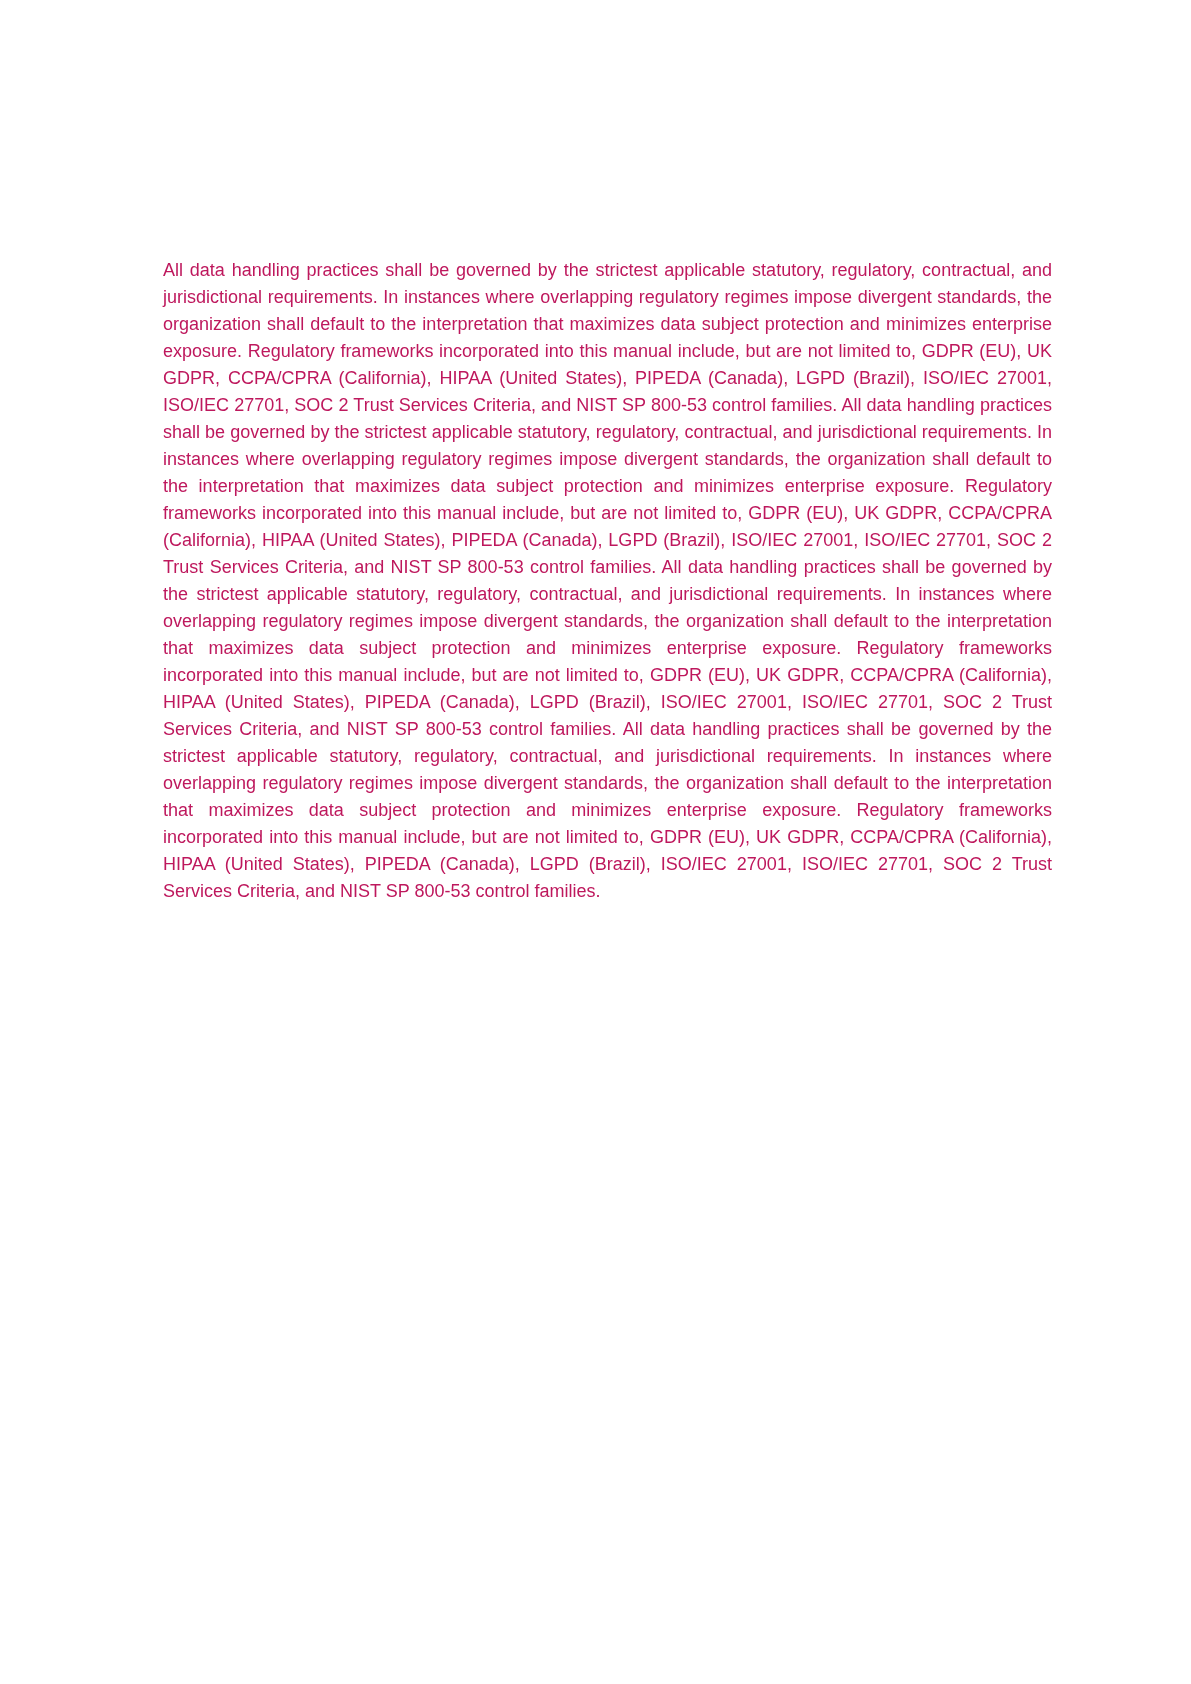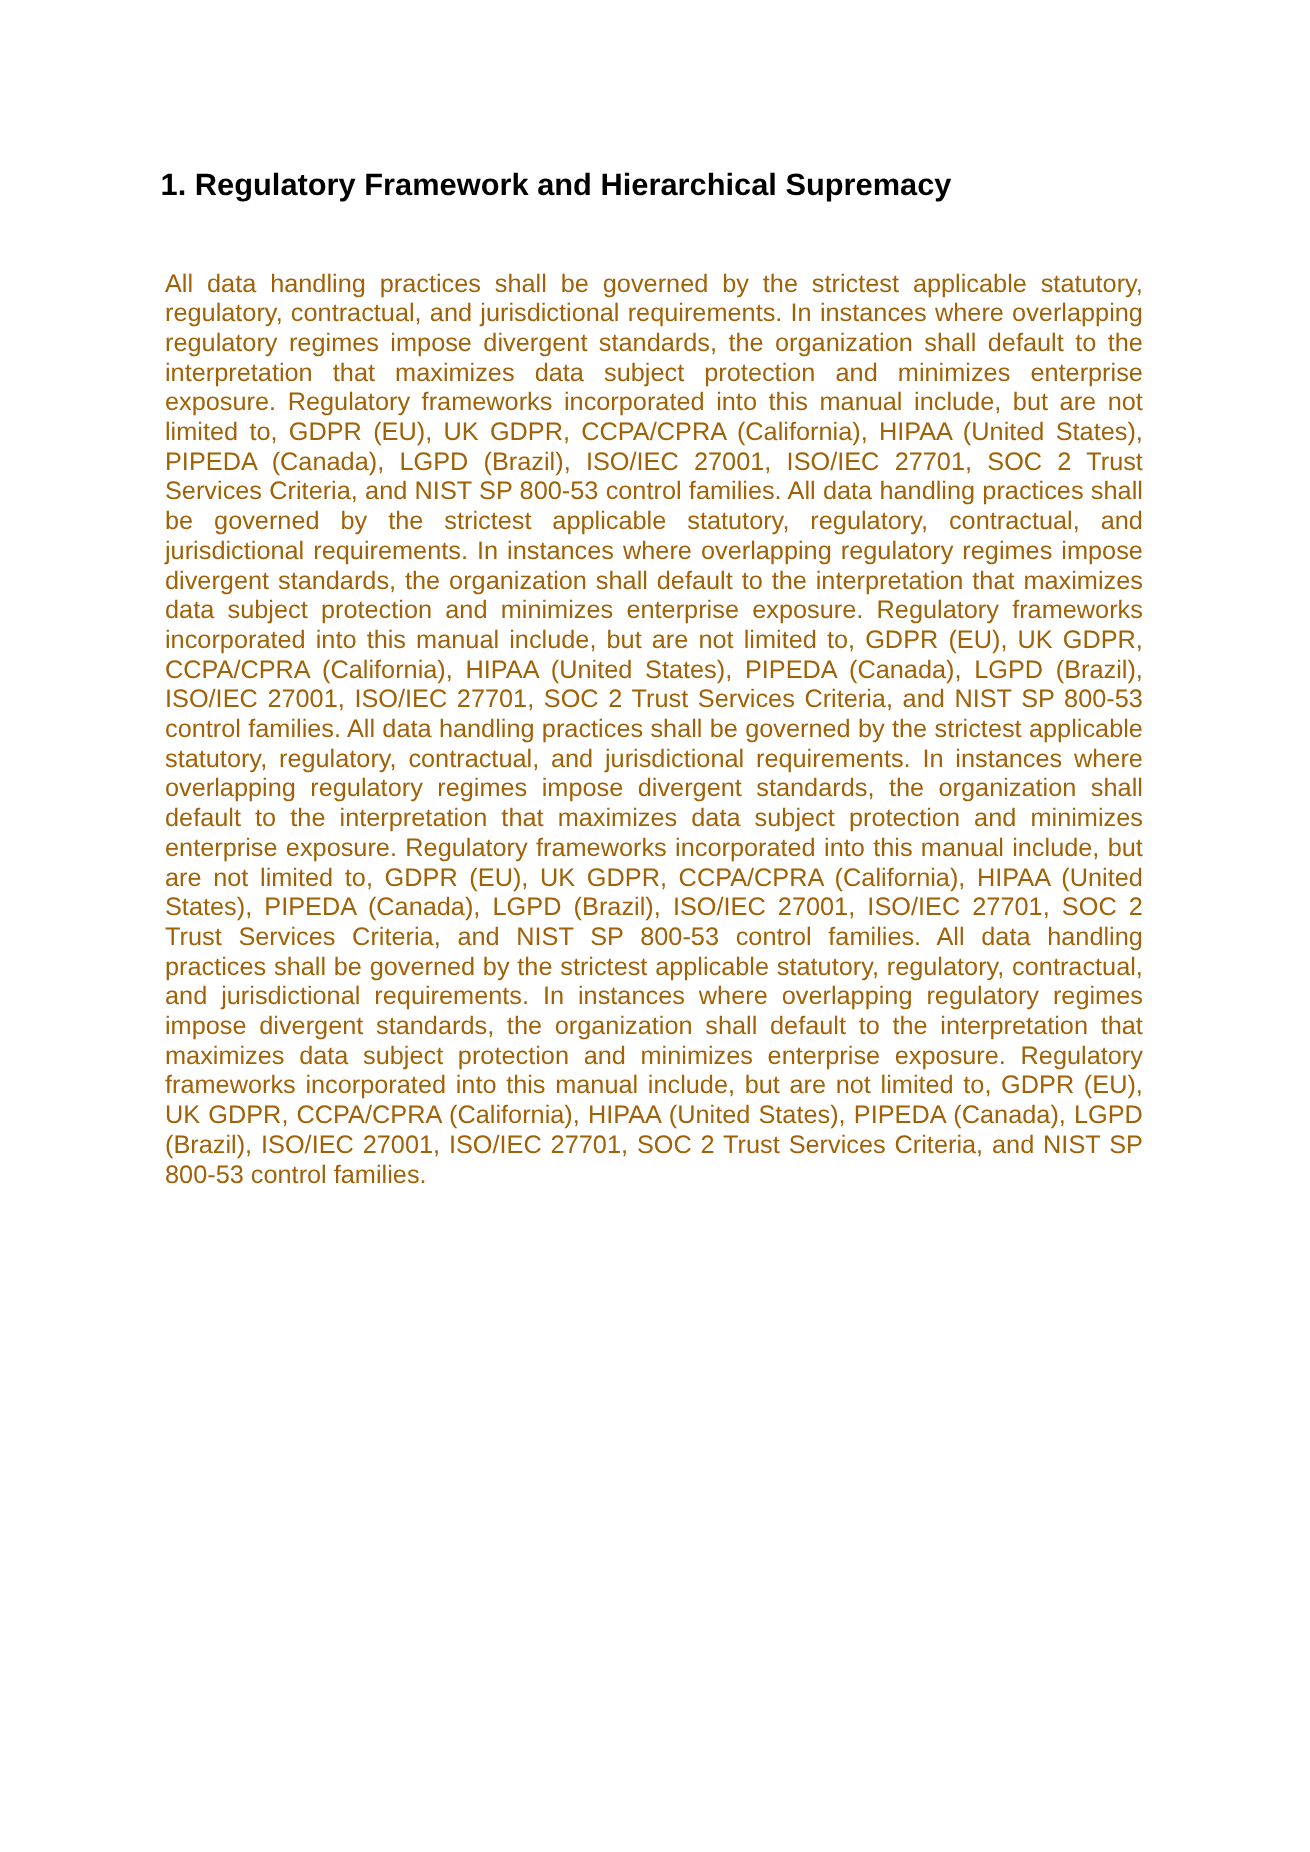--- a/index.html
+++ b/index.html
@@ -27,31 +27,30 @@
     line-height: 28px;
     font-weight: bold;
     color: #000000;
     white-space: nowrap;
   }
   .body-paragraph {
     position: absolute;
     top: 240px;
     left: 146px;
     width: 889px;
-    margin: 4px;
+    margin: 17px;
     font-family: "Liberation Sans", sans-serif;
-    font-size: 23px;
+    font-size: 18px;
     line-height: 27px;
     font-weight: normal;
-    color: #a16207;
+    color: #be185d;
     text-align: justify;
     text-justify: inter-word;
     word-spacing: normal;
     hyphens: none;
   }
 </style>
 </head>
 <body>
 
 <div class="page">
-  <h1 class="section-heading">1. Regulatory Framework and Hierarchical Supremacy</h1>
   <p class="body-paragraph">All data handling practices shall be governed by the strictest applicable statutory, regulatory, contractual, and jurisdictional requirements. In instances where overlapping regulatory regimes impose divergent standards, the organization shall default to the interpretation that maximizes data subject protection and minimizes enterprise exposure. Regulatory frameworks incorporated into this manual include, but are not limited to, GDPR (EU), UK GDPR, CCPA/CPRA (California), HIPAA (United States), PIPEDA (Canada), LGPD (Brazil), ISO/IEC 27001, ISO/IEC 27701, SOC 2 Trust Services Criteria, and NIST SP 800-53 control families. All data handling practices shall be governed by the strictest applicable statutory, regulatory, contractual, and jurisdictional requirements. In instances where overlapping regulatory regimes impose divergent standards, the organization shall default to the interpretation that maximizes data subject protection and minimizes enterprise exposure. Regulatory frameworks incorporated into this manual include, but are not limited to, GDPR (EU), UK GDPR, CCPA/CPRA (California), HIPAA (United States), PIPEDA (Canada), LGPD (Brazil), ISO/IEC 27001, ISO/IEC 27701, SOC 2 Trust Services Criteria, and NIST SP 800-53 control families. All data handling practices shall be governed by the strictest applicable statutory, regulatory, contractual, and jurisdictional requirements. In instances where overlapping regulatory regimes impose divergent standards, the organization shall default to the interpretation that maximizes data subject protection and minimizes enterprise exposure. Regulatory frameworks incorporated into this manual include, but are not limited to, GDPR (EU), UK GDPR, CCPA/CPRA (California), HIPAA (United States), PIPEDA (Canada), LGPD (Brazil), ISO/IEC 27001, ISO/IEC 27701, SOC 2 Trust Services Criteria, and NIST SP 800-53 control families. All data handling practices shall be governed by the strictest applicable statutory, regulatory, contractual, and jurisdictional requirements. In instances where overlapping regulatory regimes impose divergent standards, the organization shall default to the interpretation that maximizes data subject protection and minimizes enterprise exposure. Regulatory frameworks incorporated into this manual include, but are not limited to, GDPR (EU), UK GDPR, CCPA/CPRA (California), HIPAA (United States), PIPEDA (Canada), LGPD (Brazil), ISO/IEC 27001, ISO/IEC 27701, SOC 2 Trust Services Criteria, and NIST SP 800-53 control families.</p>
 </div>
 
 </body></html>

